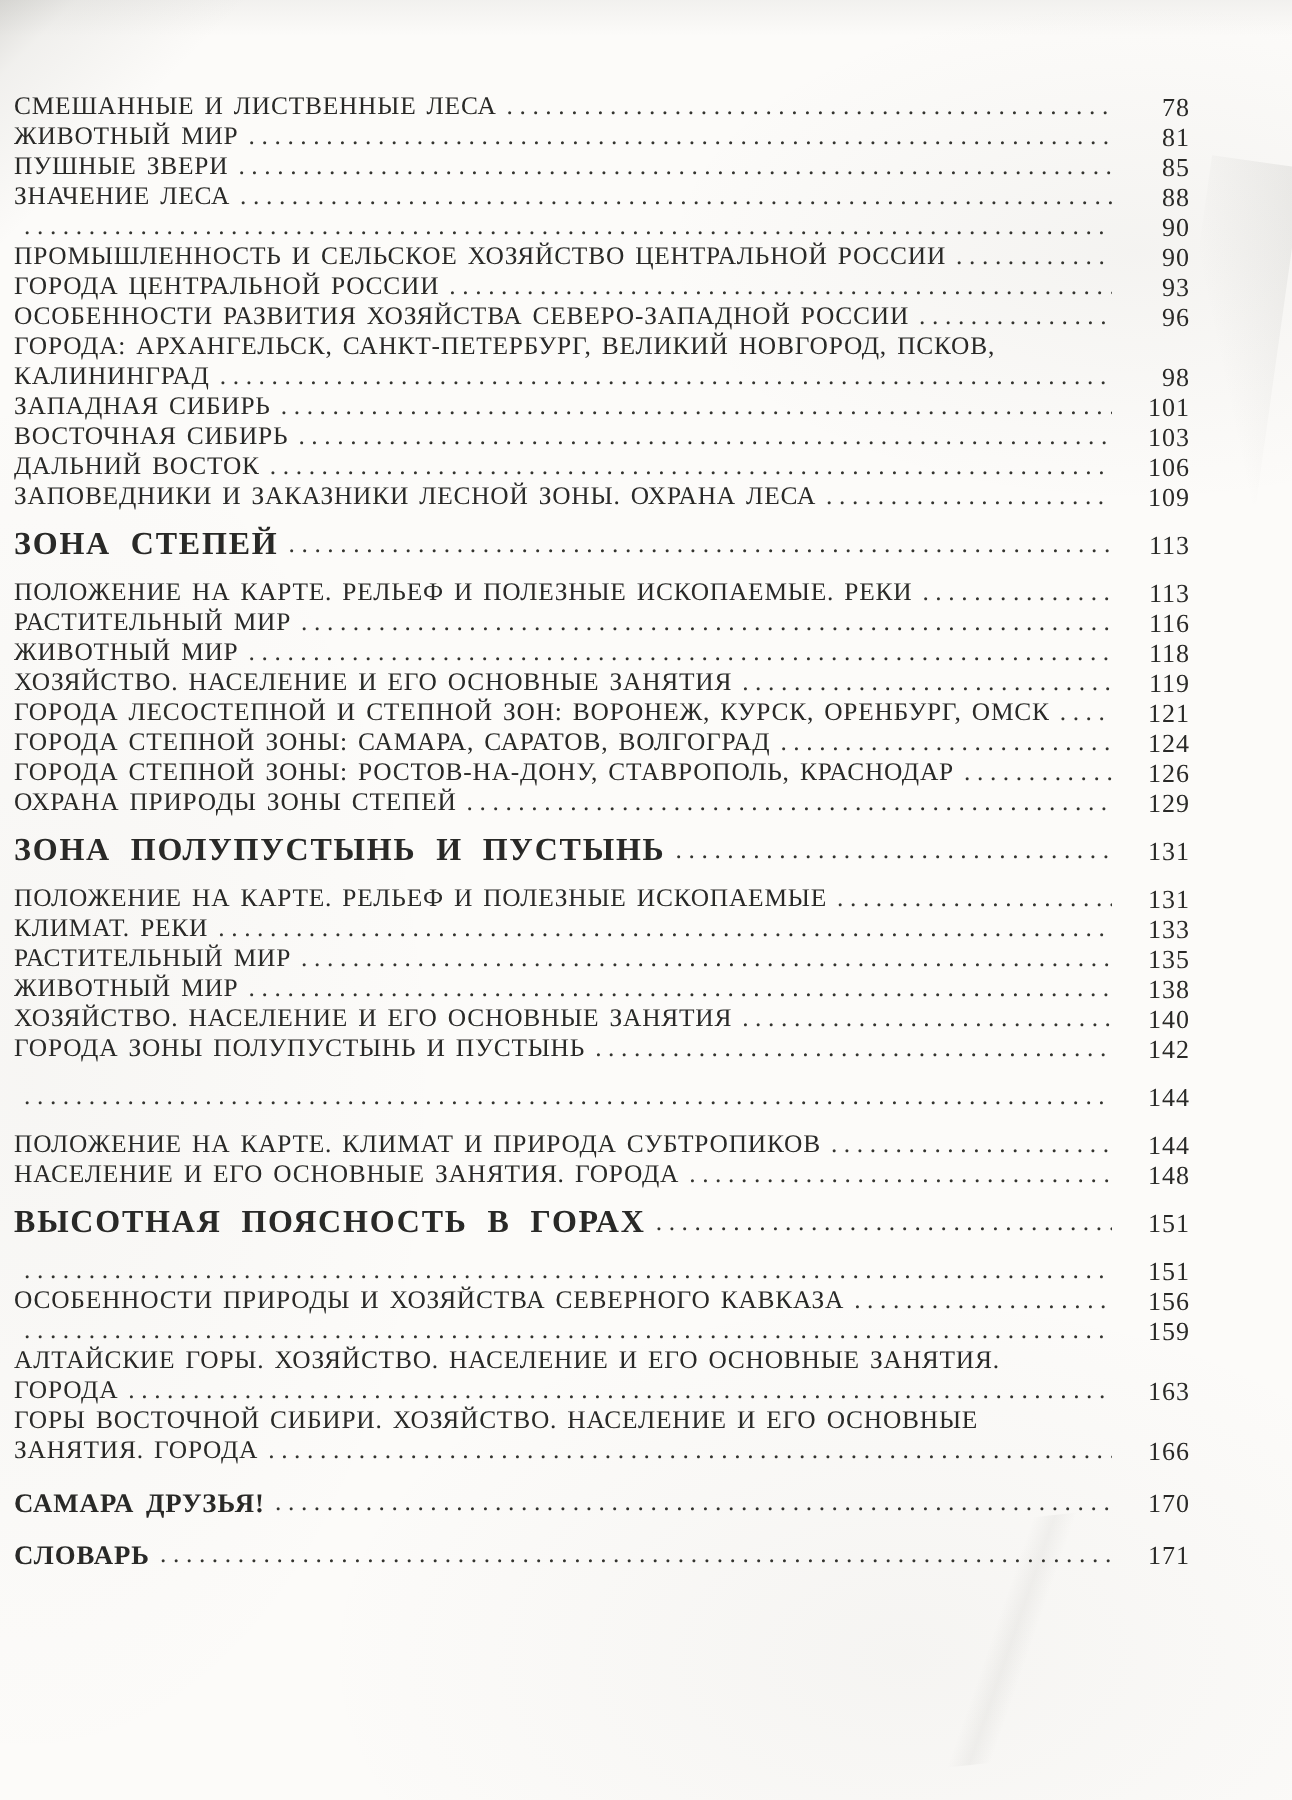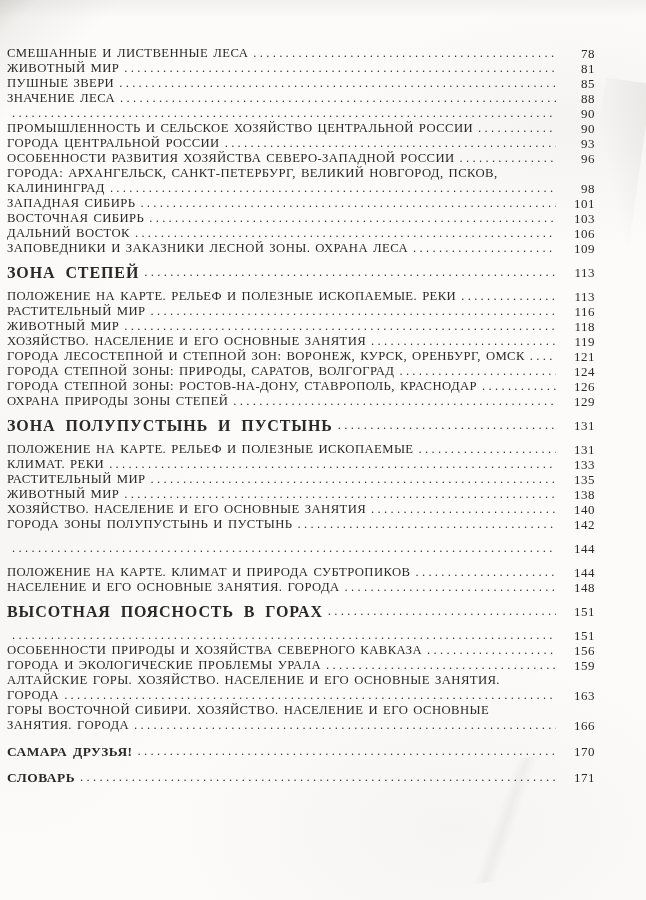--- a/index.html
+++ b/index.html
@@ -202,21 +202,21 @@
         <span class="t">ХОЗЯЙСТВО. НАСЕЛЕНИЕ И ЕГО ОСНОВНЫЕ ЗАНЯТИЯ</span>
         <span class="dots">............................................................................................................................................</span>
         <span class="pg">119</span>
       </div>
       <div class="row">
         <span class="t">ГОРОДА ЛЕСОСТЕПНОЙ И СТЕПНОЙ ЗОН: ВОРОНЕЖ, КУРСК, ОРЕНБУРГ, ОМСК</span>
         <span class="dots">............................................................................................................................................</span>
         <span class="pg">121</span>
       </div>
       <div class="row">
-        <span class="t">ГОРОДА СТЕПНОЙ ЗОНЫ: ПРИРОДЫ, САРАТОВ, ВОЛГОГРАД</span>
+        <span class="t">ГОРОДА СТЕПНОЙ ЗОНЫ: САМАРА, САРАТОВ, ВОЛГОГРАД</span>
         <span class="dots">............................................................................................................................................</span>
         <span class="pg">124</span>
       </div>
       <div class="row">
         <span class="t">ГОРОДА СТЕПНОЙ ЗОНЫ: РОСТОВ-НА-ДОНУ, СТАВРОПОЛЬ, КРАСНОДАР</span>
         <span class="dots">............................................................................................................................................</span>
         <span class="pg">126</span>
       </div>
       <div class="row">
         <span class="t">ОХРАНА ПРИРОДЫ ЗОНЫ СТЕПЕЙ</span>
@@ -280,21 +280,20 @@
       <div class="row">
         <span class="dots">............................................................................................................................................</span>
         <span class="pg">151</span>
       </div>
       <div class="row">
         <span class="t">ОСОБЕННОСТИ ПРИРОДЫ И ХОЗЯЙСТВА СЕВЕРНОГО КАВКАЗА</span>
         <span class="dots">............................................................................................................................................</span>
         <span class="pg">156</span>
       </div>
       <div class="row">
-        <span class="t">ГОРОДА И ЭКОЛОГИЧЕСКИЕ ПРОБЛЕМЫ УРАЛА</span>
         <span class="dots">............................................................................................................................................</span>
         <span class="pg">159</span>
       </div>
       <div class="row">
         <span class="t">АЛТАЙСКИЕ ГОРЫ. ХОЗЯЙСТВО. НАСЕЛЕНИЕ И ЕГО ОСНОВНЫЕ ЗАНЯТИЯ.</span>
       </div>
       <div class="row">
         <span class="t">ГОРОДА</span>
         <span class="dots">............................................................................................................................................</span>
         <span class="pg">163</span>

